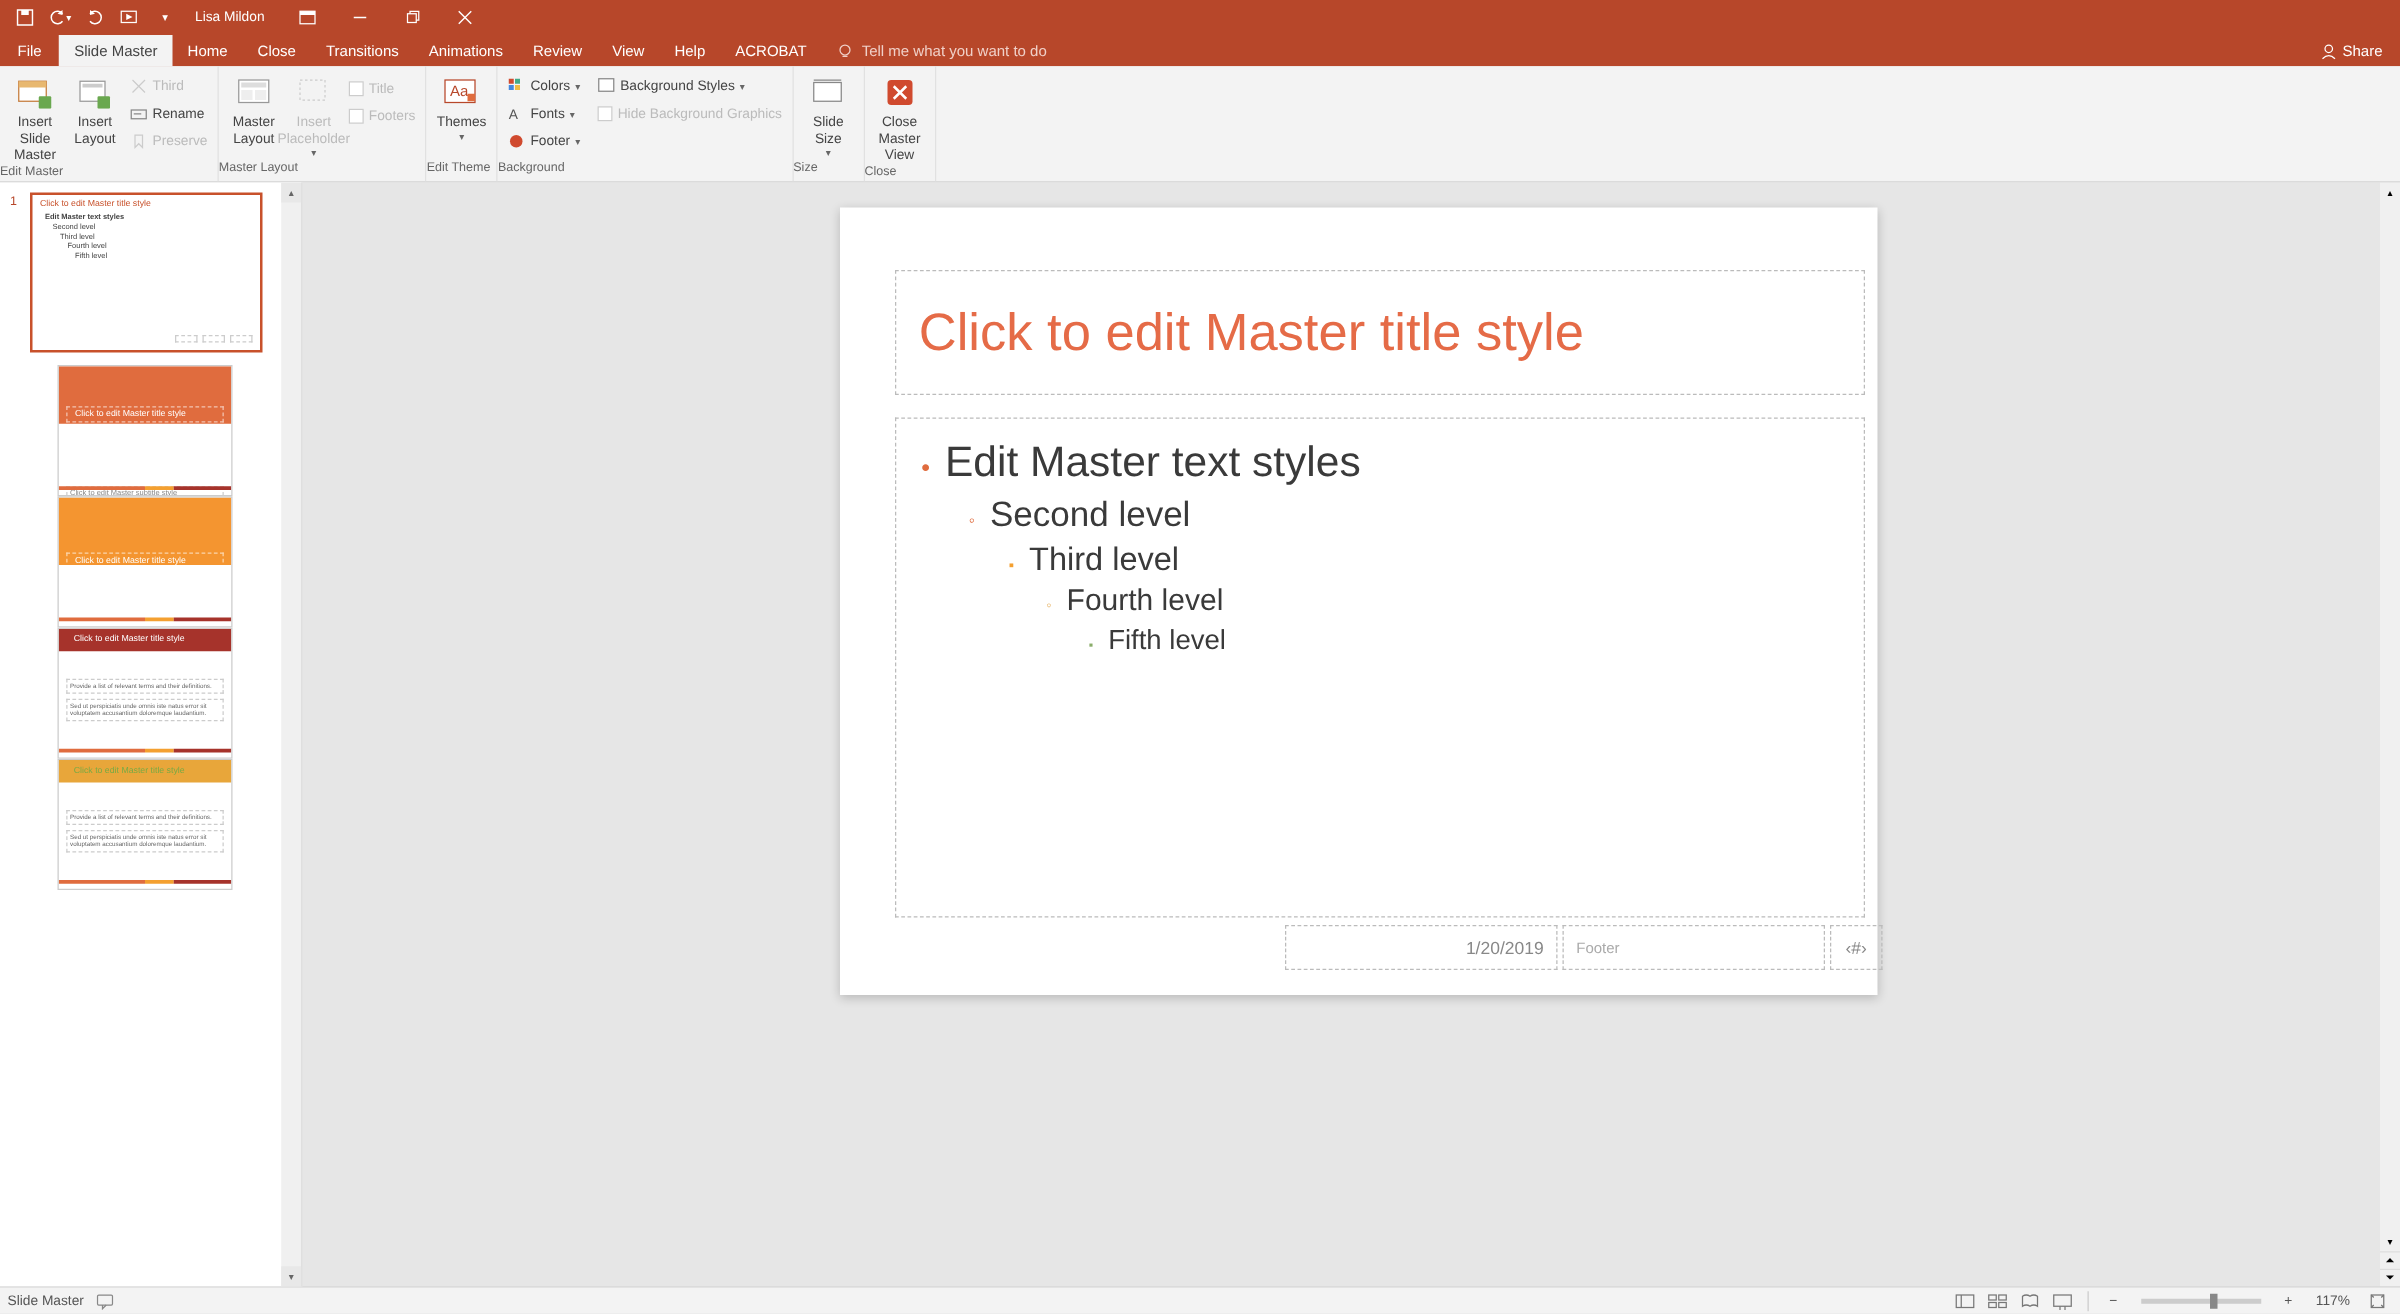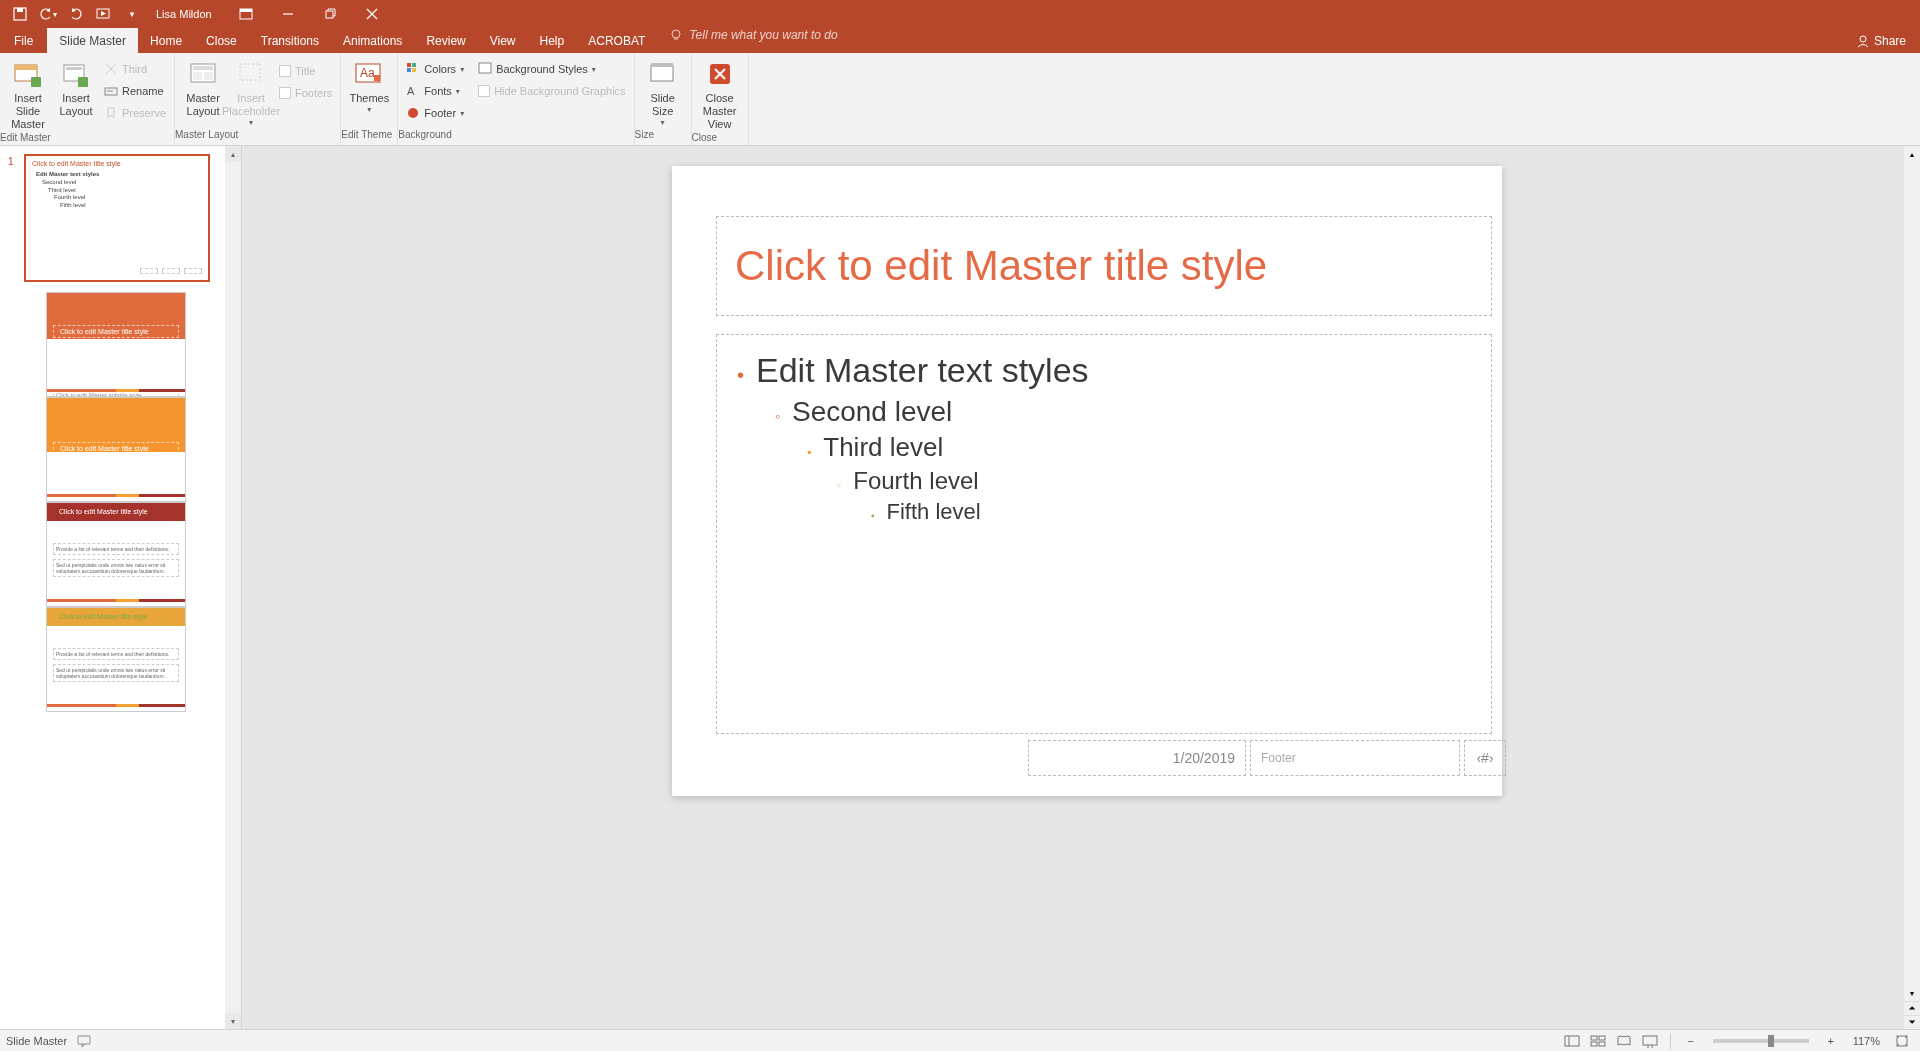--- a/index.html
+++ b/index.html
@@ -12,21 +12,21 @@
 .title-text { flex: 1; text-align: center; }
 .title-right { display: flex; align-items: center; gap: 2px; padding-right: 4px; }
 .win-btn { width: 40px; height: 28px; display: flex; align-items: center; justify-content: center; cursor: pointer; }
 .user-name { padding: 0 12px; }
 
 
 .tab-bar { background: #b7472a; height: 25px; display: flex; color: #fff; font-size: 12px; align-items: stretch; }
 .tab { padding: 0 12px; display: flex; align-items: center; cursor: pointer; }
 .tab.active { background: #f3f3f3; color: #444; }
 .tab.file { padding-left: 14px; padding-right: 14px; }
-.tell-me { display: flex; align-items: flex-start; gap: 6px; color: #f0d0c8; font-style: italic; }
+.tell-me { display: flex; align-items: center; gap: 6px; color: #f0d0c8; }
 .share-area { margin-left: auto; padding: 0 14px; display: flex; align-items: center; gap: 4px; }
 
 
 .ribbon { background: #f3f3f3; height: 93px; border-bottom: 1px solid #d4d4d4; display: flex; }
 .ribbon-group { border-right: 1px solid #e1e1e1; display: flex; flex-direction: column; }
 .group-body { flex: 1; display: flex; align-items: flex-start; padding: 3px 4px 0; }
 .group-label { font-size: 10px; color: #666; text-align: left; padding-bottom: 2px; height: 16px; position: relative; }
 .big-btn { display: flex; flex-direction: column; align-items: center; justify-content: flex-start; width: 48px; padding-top: 2px; cursor: pointer; text-align: center; font-size: 11px; color: #444; line-height: 1.2; }
 .big-btn .icon-box { width: 32px; height: 32px; margin-bottom: 2px; display: flex; align-items: center; justify-content: center; }
 .small-btn { display: flex; align-items: center; gap: 4px; font-size: 11px; color: #444; padding: 2px 4px; cursor: pointer; height: 22px; }

